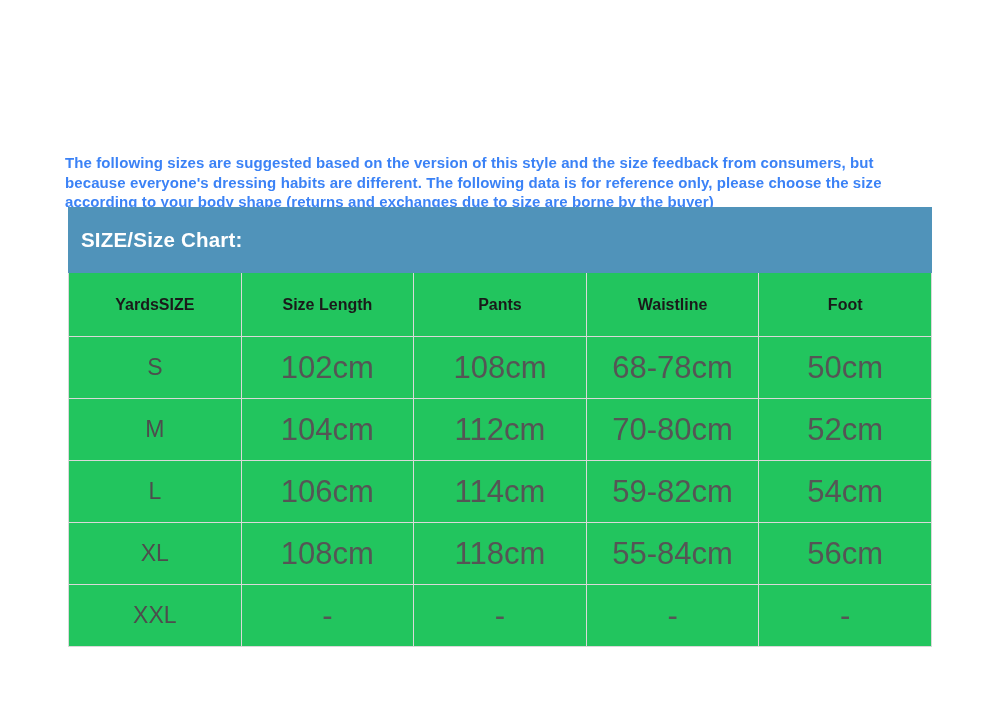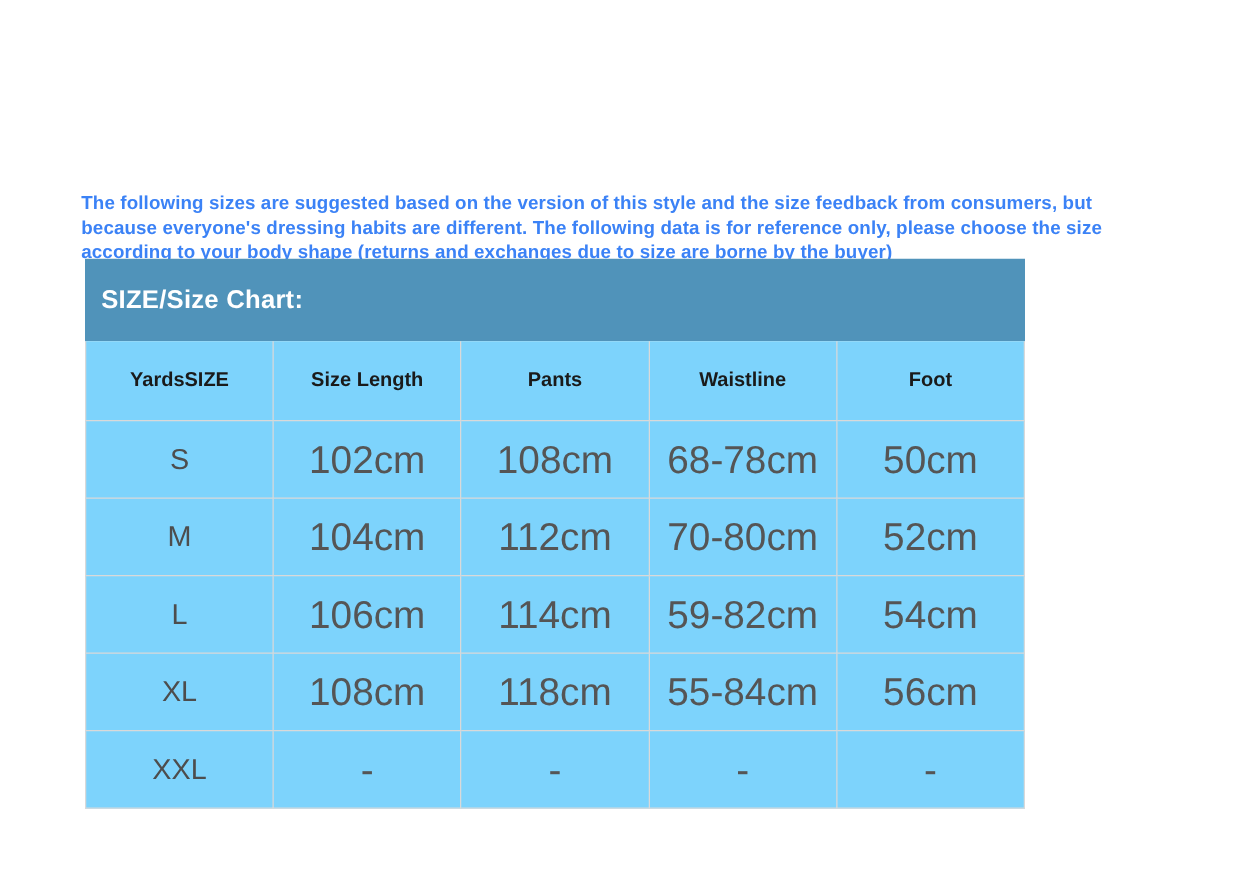--- a/index.html
+++ b/index.html
@@ -33,41 +33,41 @@
     font-weight: bold;
     color: #3b82f6;
     line-height: 19.5px;
     letter-spacing: 0.1px;
     margin-top: 32px;
   }
   .chart {
     position: absolute;
     left: 68px;
     top: 207px;
-    width: 752px;
+    width: 864px;
   }
   .chart-banner {
     height: 66px;
     background: #5093ba;
     display: flex;
     align-items: center;
     padding-left: 13px;
     box-sizing: border-box;
   }
   .chart-banner-title {
     color: #ffffff;
     font-size: 20.5px;
     font-weight: bold;
     letter-spacing: 0.2px;
   }
   table.size-table {
     width: 100%;
     border-collapse: collapse;
     table-layout: fixed;
-    background: #7dd3fc;
+    background: #22c55e;
   }
   table.size-table th,
   table.size-table td {
     border: 1px solid #d9d9d9;
     text-align: center;
     vertical-align: middle;
     padding: 0;
   }
   table.size-table th {
     height: 63px;

